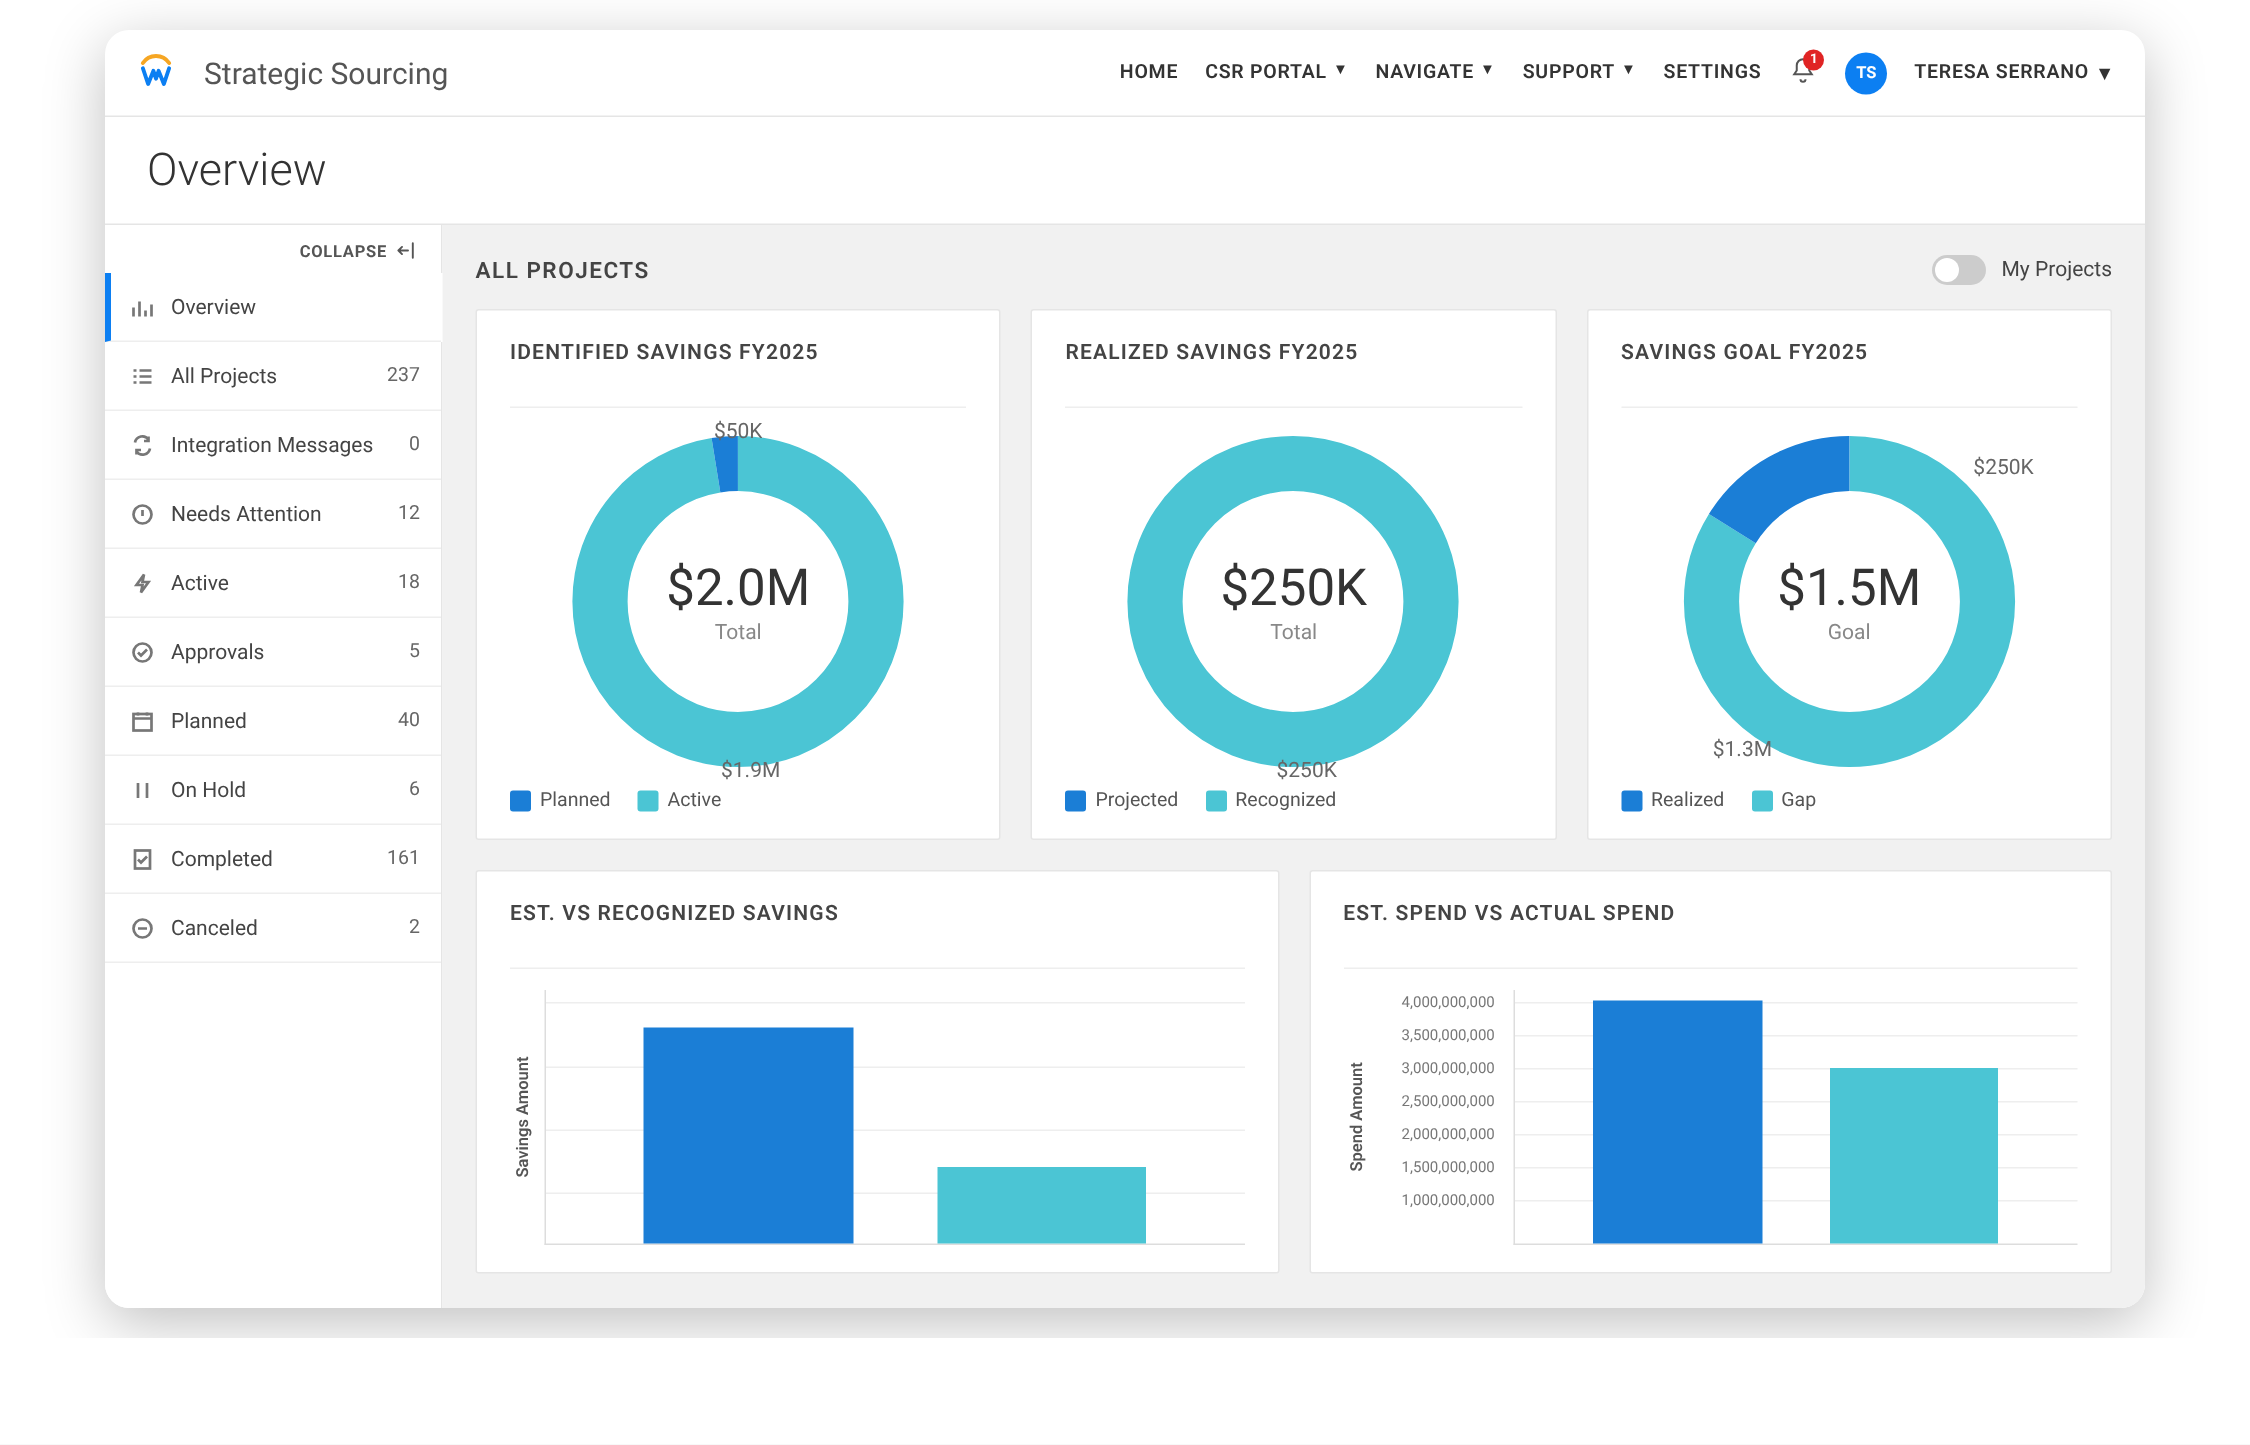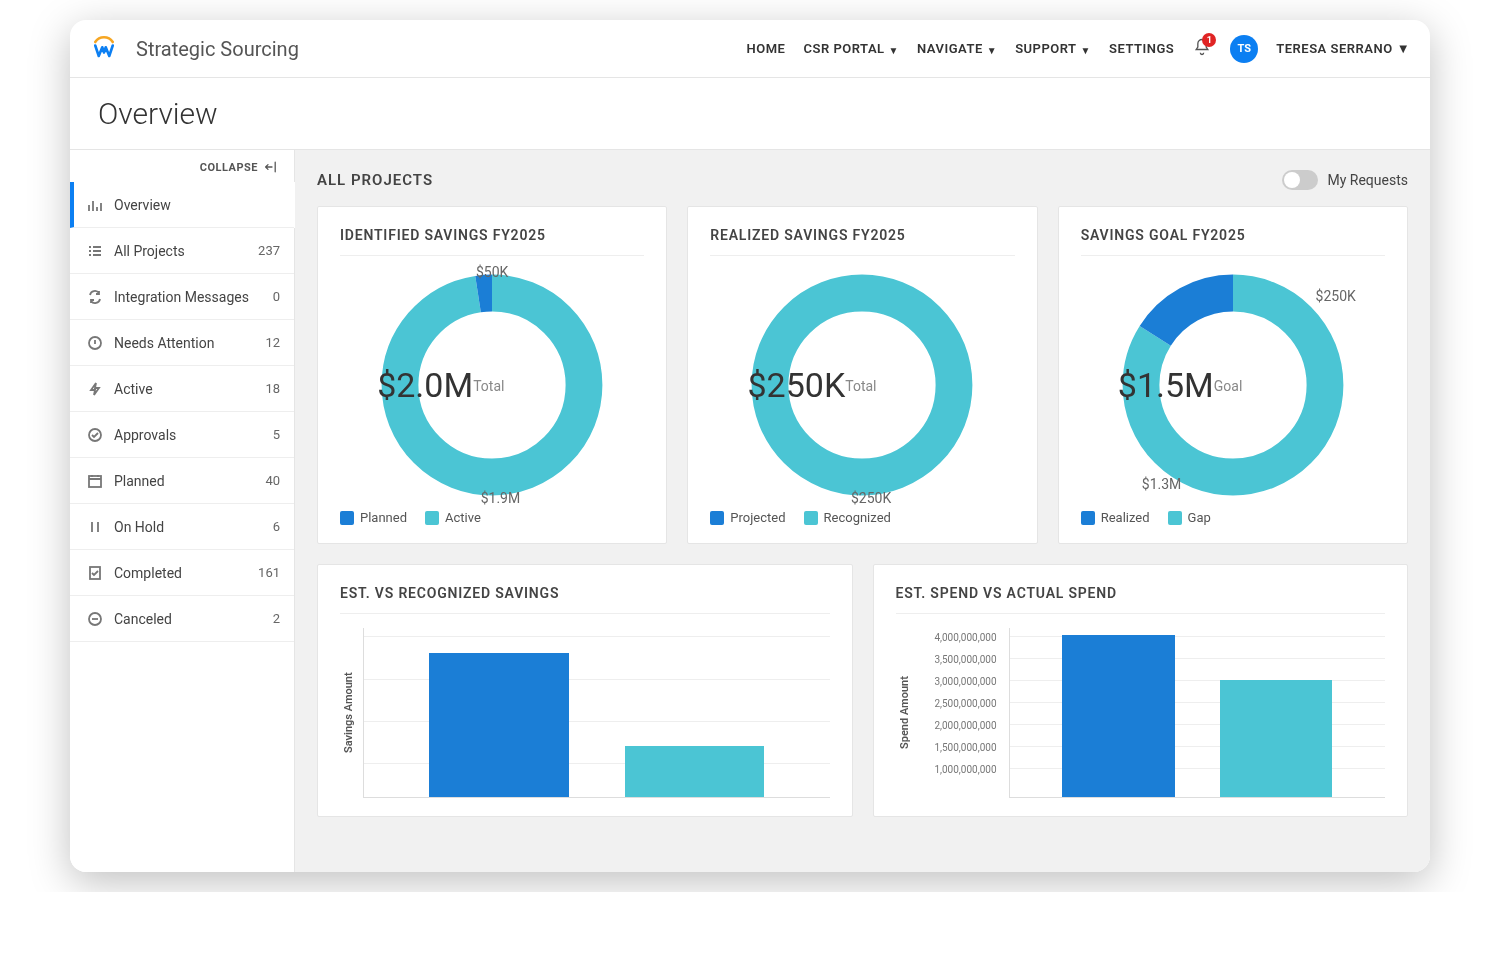--- a/index.html
+++ b/index.html
@@ -5,21 +5,21 @@
 * { box-sizing: border-box; margin: 0; padding: 0; }
 body { font-family: -apple-system, BlinkMacSystemFont, "Segoe UI", Roboto, Arial, sans-serif; background: #fff; color: #333; }
 .app { width: 1360px; height: 852px; margin: 20px auto; border-radius: 16px; overflow: hidden; box-shadow: 0 10px 40px rgba(0,0,0,0.25); background: #fff; position: relative; }
 
 
 .topbar { display: flex; align-items: center; height: 58px; border-bottom: 1px solid #e5e5e5; padding: 0 20px; }
 .logo { width: 28px; height: 28px; margin-right: 18px; position: relative; }
 .logo svg { width: 100%; height: 100%; }
 .app-title { font-size: 20px; color: #555; font-weight: 400; flex: 0 0 auto; margin-right: auto; }
 .nav { display: flex; align-items: center; gap: 18px; }
-.nav-item { font-size: 13px; font-weight: 600; letter-spacing: 0.5px; color: #333; cursor: pointer; display: flex; align-items: flex-end; gap: 4px; }
+.nav-item { font-size: 13px; font-weight: 600; letter-spacing: 0.5px; color: #333; cursor: pointer; display: flex; align-items: flex-start; gap: 4px; }
 .nav-item .caret { font-size: 10px; }
 .bell { position: relative; cursor: pointer; }
 .bell svg { width: 20px; height: 20px; }
 .bell .badge { position: absolute; top: -4px; right: -4px; background: #e02424; color: #fff; font-size: 9px; font-weight: 700; width: 14px; height: 14px; border-radius: 50%; display: flex; align-items: center; justify-content: center; }
 .avatar { width: 28px; height: 28px; border-radius: 50%; background: #0c7ff2; color: #fff; font-size: 11px; font-weight: 700; display: flex; align-items: center; justify-content: center; }
 .username { font-size: 13px; font-weight: 600; letter-spacing: 0.5px; display: flex; align-items: center; gap: 4px; cursor: pointer; }
 
 
 .page-title { font-size: 30px; font-weight: 300; color: #333; padding: 18px 28px; }
 
@@ -39,24 +39,24 @@
 
 .main { flex: 1; overflow: auto; background: #f1f1f1; padding: 20px 22px; }
 .main-header { display: flex; align-items: center; margin-bottom: 16px; }
 .main-header h2 { font-size: 15px; font-weight: 600; letter-spacing: 1px; color: #444; }
 .toggle-wrap { margin-left: auto; display: flex; align-items: center; gap: 10px; font-size: 14px; color: #444; }
 .toggle { width: 36px; height: 20px; background: #ccc; border-radius: 10px; position: relative; cursor: pointer; }
 .toggle .knob { position: absolute; width: 16px; height: 16px; background: #fff; border-radius: 50%; top: 2px; left: 2px; }
 
 .cards-row { display: grid; grid-template-columns: repeat(3, 1fr); gap: 20px; margin-bottom: 20px; }
 .card { background: #fff; border: 1px solid #e5e5e5; border-radius: 2px; padding: 20px 22px 18px 22px; }
-.card h3 { font-size: 14px; font-weight: 600; letter-spacing: 0.8px; color: #444; border-bottom: 1px solid #eee; padding-bottom: 12px; margin-bottom: 14px; }
+.card h3 { font-size: 14px; font-weight: 600; letter-spacing: 0.8px; color: #444; border-bottom: 1px solid #eee; padding-bottom: 28px; margin-bottom: 14px; }
 .donut-wrap { position: relative; width: 230px; height: 230px; margin: 0 auto 8px; }
 .donut-wrap svg { width: 100%; height: 100%; transform: rotate(-90deg); }
-.donut-center { position: absolute; inset: 0; display: flex; flex-direction: row; align-items: center; }
+.donut-center { position: absolute; inset: 0; display: flex; flex-direction: column; align-items: center; justify-content: center; }
 .donut-center .big { font-size: 34px; font-weight: 400; color: #333; }
 .donut-center .small { font-size: 14px; color: #888; margin-top: 2px; }
 .donut-label { position: absolute; font-size: 14px; color: #666; }
 .legend { display: flex; gap: 18px; margin-top: 10px; }
 .legend-item { display: flex; align-items: center; gap: 6px; font-size: 13px; color: #555; }
 .legend-sw { width: 14px; height: 14px; border-radius: 2px; }
 
 .cards-row2 { display: grid; grid-template-columns: 1fr 1fr; gap: 20px; }
 .barchart { position: relative; height: 170px; display: flex; }
 .ylabel { writing-mode: vertical-rl; transform: rotate(180deg); font-size: 11px; font-weight: 600; color: #555; text-align: center; padding: 0 2px; }
@@ -220,21 +220,21 @@
       </div>
     </div>
 
     <div class="main">
       <div class="main-header">
         <h2>ALL PROJECTS</h2>
         <div class="toggle-wrap">
           <div class="toggle">
               <div class="knob"></div>
             </div>
-          <span>My Requests</span>
+          <span>My Projects</span>
         </div>
       </div>
 
       <div class="cards-row">
 
         <div class="card">
           <h3>IDENTIFIED SAVINGS FY2025</h3>
           <div class="donut-wrap">
             <svg viewBox="0 0 100 100">
               <circle cx="50" cy="50" r="40" fill="none" stroke="#4bc5d4" stroke-width="16" stroke-dasharray="244.8 251.2" stroke-linecap="butt"></circle>

